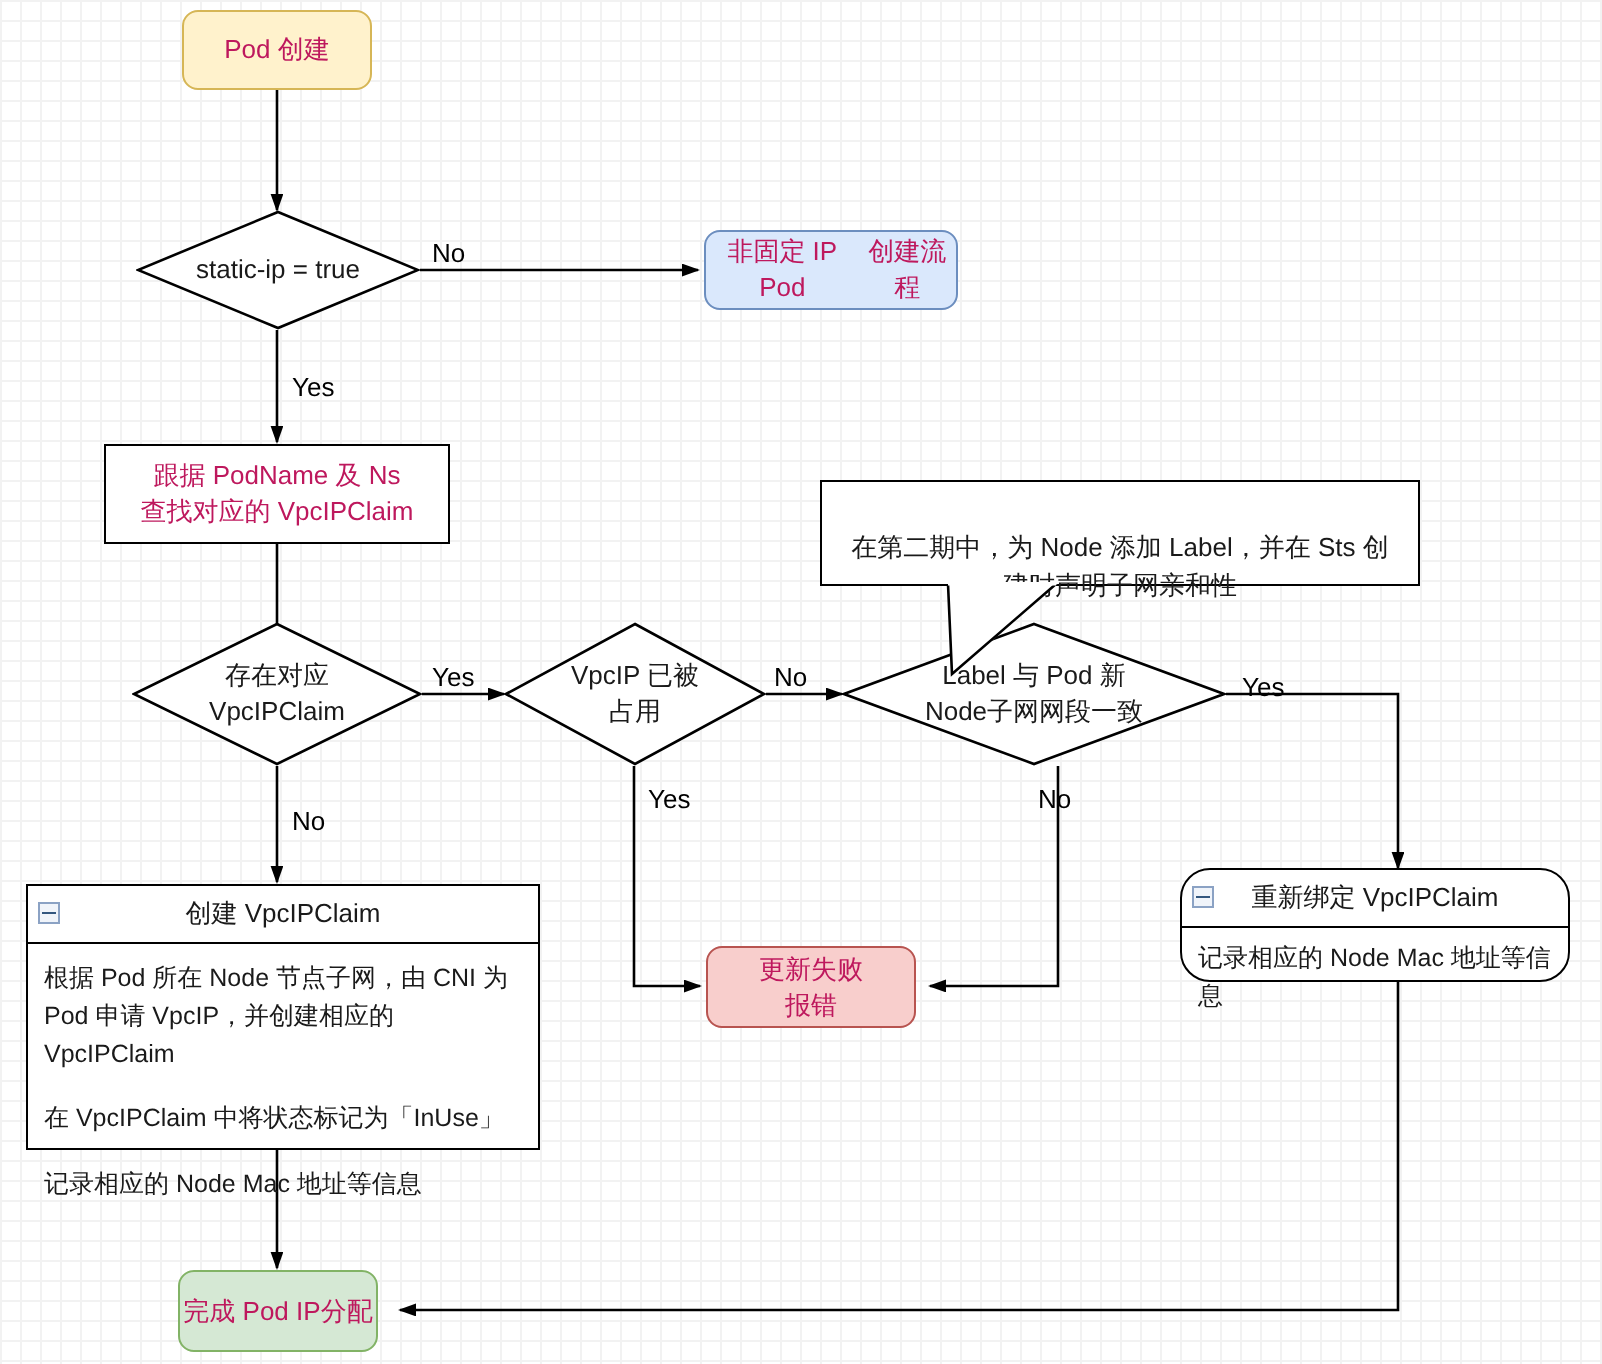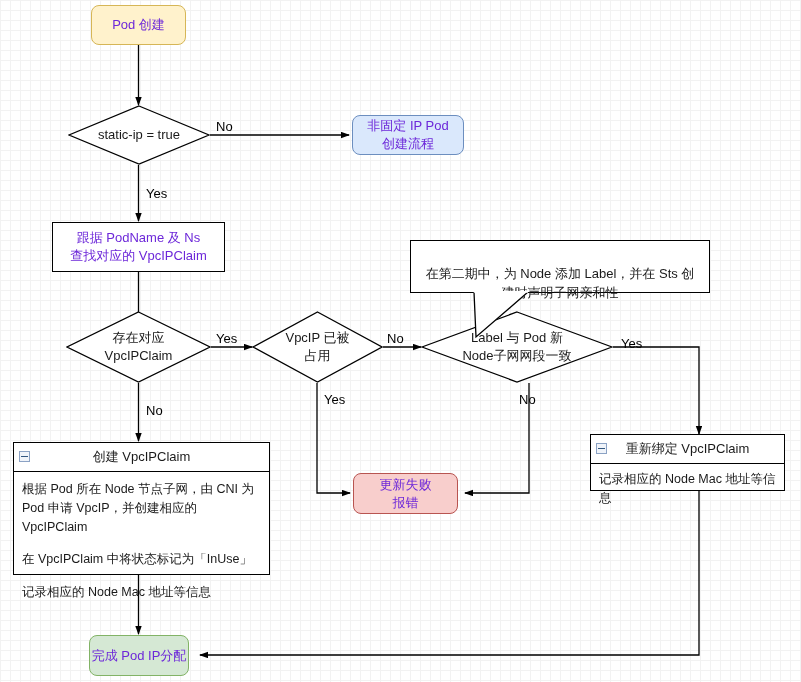--- a/index.html
+++ b/index.html
@@ -36,21 +36,21 @@
     pointer-events: none;
   }
   .node {
     position: absolute;
     box-sizing: border-box;
     display: flex;
     align-items: center;
     justify-content: center;
     text-align: center;
     font-size: 13px;
-    color: #6d28d9;
+    color: #be185d;
     line-height: 1.35;
     z-index: 3;
   }
   .rounded {
     border-radius: 8px;
     border: 1px solid #666;
   }
   .terminal-start {
     background: #fff2cc;
     border-color: #d6b656;
@@ -213,21 +213,21 @@
     <span>Pod 创建</span>
   </div>
 
   <div class="diamond-wrap" style="left:68px; top:105px; width:142px; height:60px;">
     <svg width="142" height="60" viewBox="0 0 142 60">
       <polygon points="71,1 141,30 71,59 1,30" fill="#ffffff" stroke="#000000" stroke-width="1.3"></polygon>
     </svg>
     <div class="diamond-text">static-ip = true</div>
   </div>
 
-  <div class="node rounded proc-blue" style="left:352px; top:115px; width:112px; height:40px; flex-direction:column;">
+  <div class="node rounded proc-blue" style="left:352px; top:115px; width:127px; height:40px; flex-direction:row;">
     <span>非固定 IP Pod</span>
     <span>创建流程</span>
   </div>
 
   <div class="node rect" style="left:52px; top:222px; width:173px; height:50px; flex-direction:column;">
     <span>跟据 PodName 及 Ns</span>
     <span>查找对应的 VpcIPClaim</span>
   </div>
 
   <div class="diamond-wrap" style="left:252px; top:311px; width:131px; height:72px;">
@@ -275,21 +275,21 @@
       <span class="collapse-icon"></span>
       <span>创建 VpcIPClaim</span>
     </div>
     <div class="listbox-body">
       <p>根据 Pod 所在 Node 节点子网，由 CNI 为 Pod 申请 VpcIP，并创建相应的 VpcIPClaim</p>
       <p>在 VpcIPClaim 中将状态标记为「InUse」</p>
       <p>记录相应的 Node Mac 地址等信息</p>
     </div>
   </div>
 
-  <div class="listbox listbox-single" style="left:590px; top:434px; width:195px; height:57px;">
+  <div class="listbox listbox-single" style="left:590px; top:434px; width:195px; height:57px;border-radius:15px;">
     <div class="listbox-title">
       <span class="collapse-icon"></span>
       <span>重新绑定 VpcIPClaim</span>
     </div>
     <div class="listbox-body">
       <p>记录相应的 Node Mac 地址等信息</p>
     </div>
   </div>
 
   <div class="node rounded proc-red" style="left:353px; top:473px; width:105px; height:41px; flex-direction:column;">

